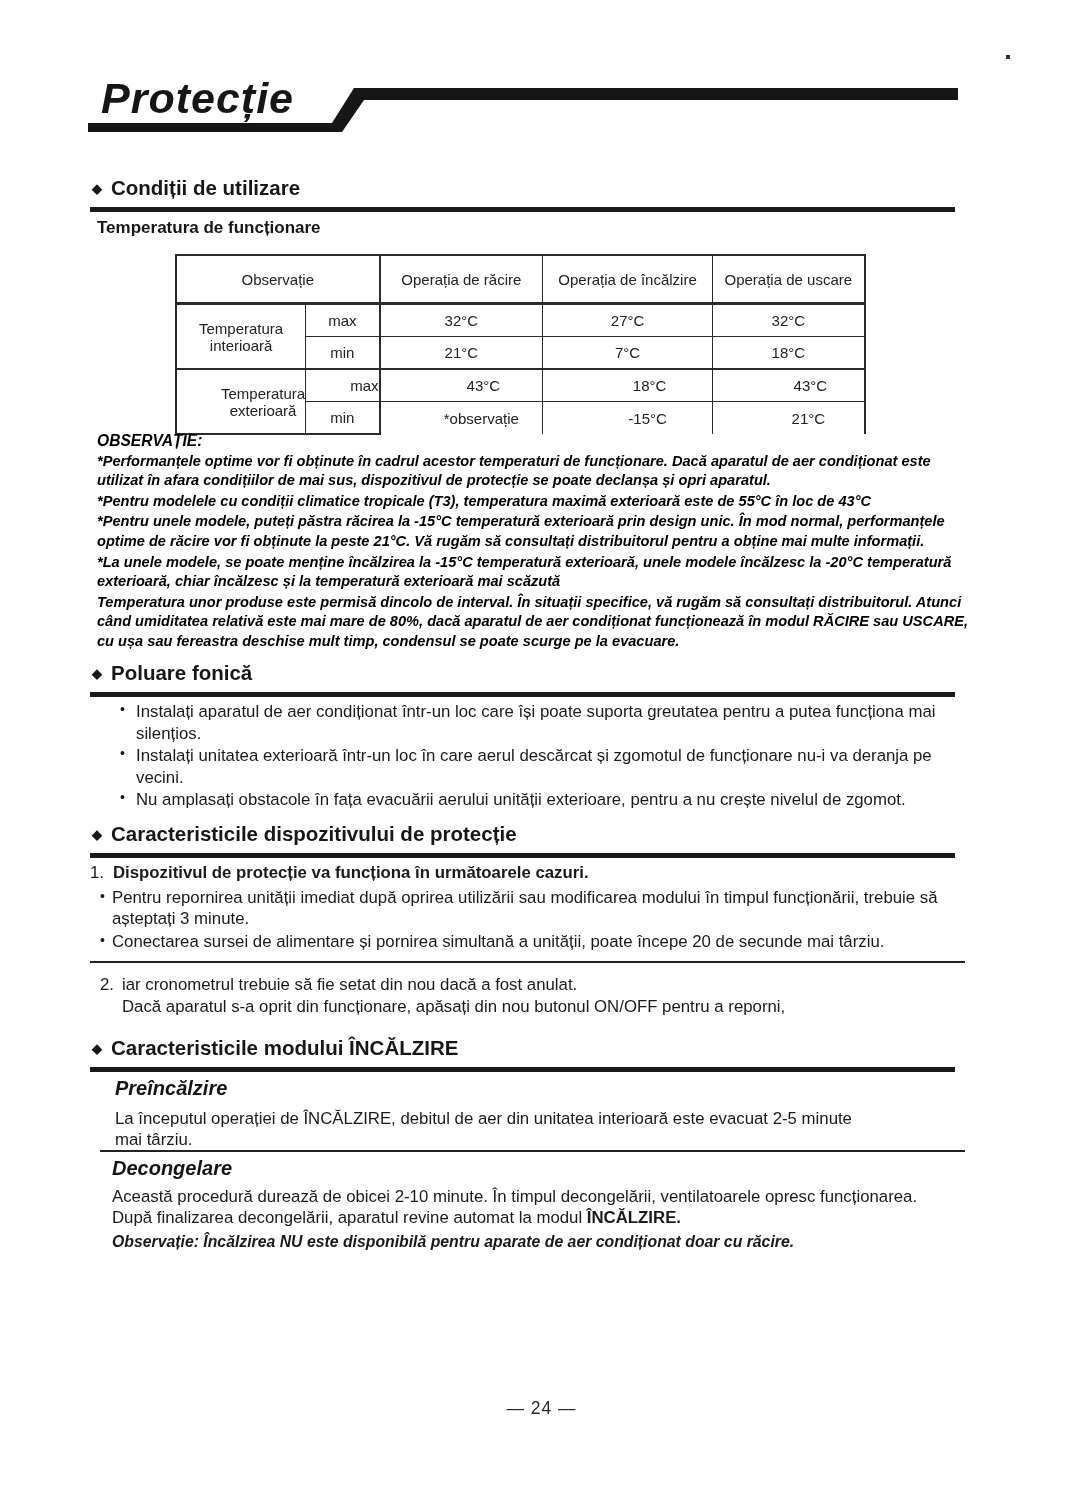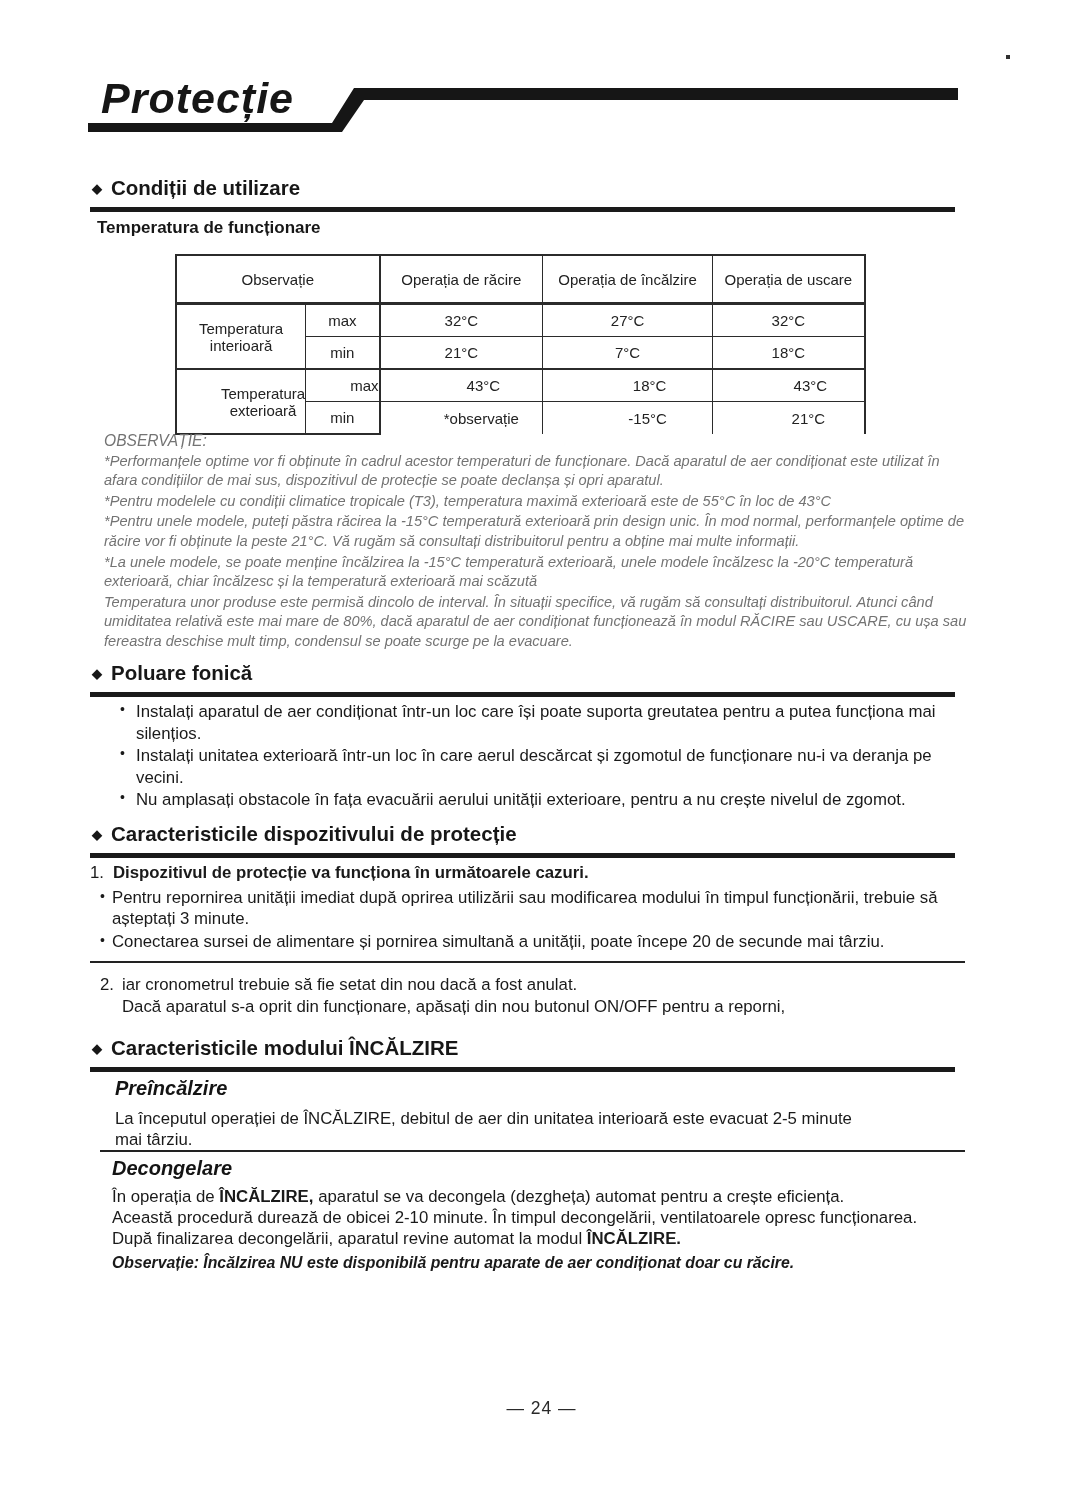--- a/index.html
+++ b/index.html
@@ -46,23 +46,23 @@
   .temp-table .hrow th{height:46px;border-top:2px solid #2b2b2b;border-bottom:3px solid #2b2b2b;}
   .temp-table .brow td{height:31px;}
   .temp-table .c-first{border-left:2px solid #2b2b2b;}
   .temp-table .c-last{border-right:2px solid #2b2b2b;}
   .temp-table .c-op{border-left:2px solid #2b2b2b;}
   .temp-table .grp-top td{border-top:2px solid #2b2b2b;padding-left:44px;}
   .temp-table .last-label{border-bottom:2px solid #2b2b2b;}
   .temp-table .no-bottom{border-bottom:none;padding-left:40px;}
   
   .obs{
-    position:absolute;left:104px;top:431px;right:110px;
-    font-style:italic;font-weight:normal;
-    font-size:14.6px;line-height:19.6px;color:#737373;
+    position:absolute;left:97px;top:431px;right:110px;
+    font-style:italic;font-weight:bold;
+    font-size:14.6px;line-height:19.6px;color:#000000;
   }
   .obs-label{font-size:15.6px;margin:0 0 3px 0;}
   .obs p{margin:0 0 1px 0;}
   
   .blist{position:absolute;left:119px;right:112px;top:701px;margin:0;padding:0;
     font-size:16.8px;line-height:21.5px;color:#1a1a1a;list-style:none;}
   .blist li{position:relative;padding-left:17px;margin-bottom:1px;}
   .blt{position:absolute;left:1px;top:-2px;font-size:14px;}
   
   .item1{position:absolute;left:90px;top:862px;right:112px;
@@ -215,21 +215,20 @@
       <div>La începutul operației de ÎNCĂLZIRE, debitul de aer din unitatea interioară este evacuat 2-5 minute</div>
       <div>mai târziu.</div>
     </div>
   </div>
 
   <div class="rule-thin" style="top:1150px;"></div>
 
   <div class="subsec" style="left:112px;top:1157px;">
     <p class="sub-head" style="margin-bottom:6px;">Decongelare</p>
     <div class="sub-body">
-      <div><span>În operația de </span><span class="b">ÎNCĂLZIRE,</span><span> aparatul se va decongela (dezgheța) automat pentru a crește eficiența.</span></div>
       <div><span>Această procedură durează de obicei 2-10 minute. În timpul decongelării, ventilatoarele opresc funcționarea.</span><span class="b"></span><span></span></div>
       <div><span>După finalizarea decongelării, aparatul revine automat la modul </span><span class="b">ÎNCĂLZIRE.</span><span></span></div>
     </div>
     <div class="dec-note">Observație: Încălzirea NU este disponibilă pentru aparate de aer condiționat doar cu răcire.</div>
   </div>
 
   <div class="footer">— 24 —</div>
 
 </div>
 

